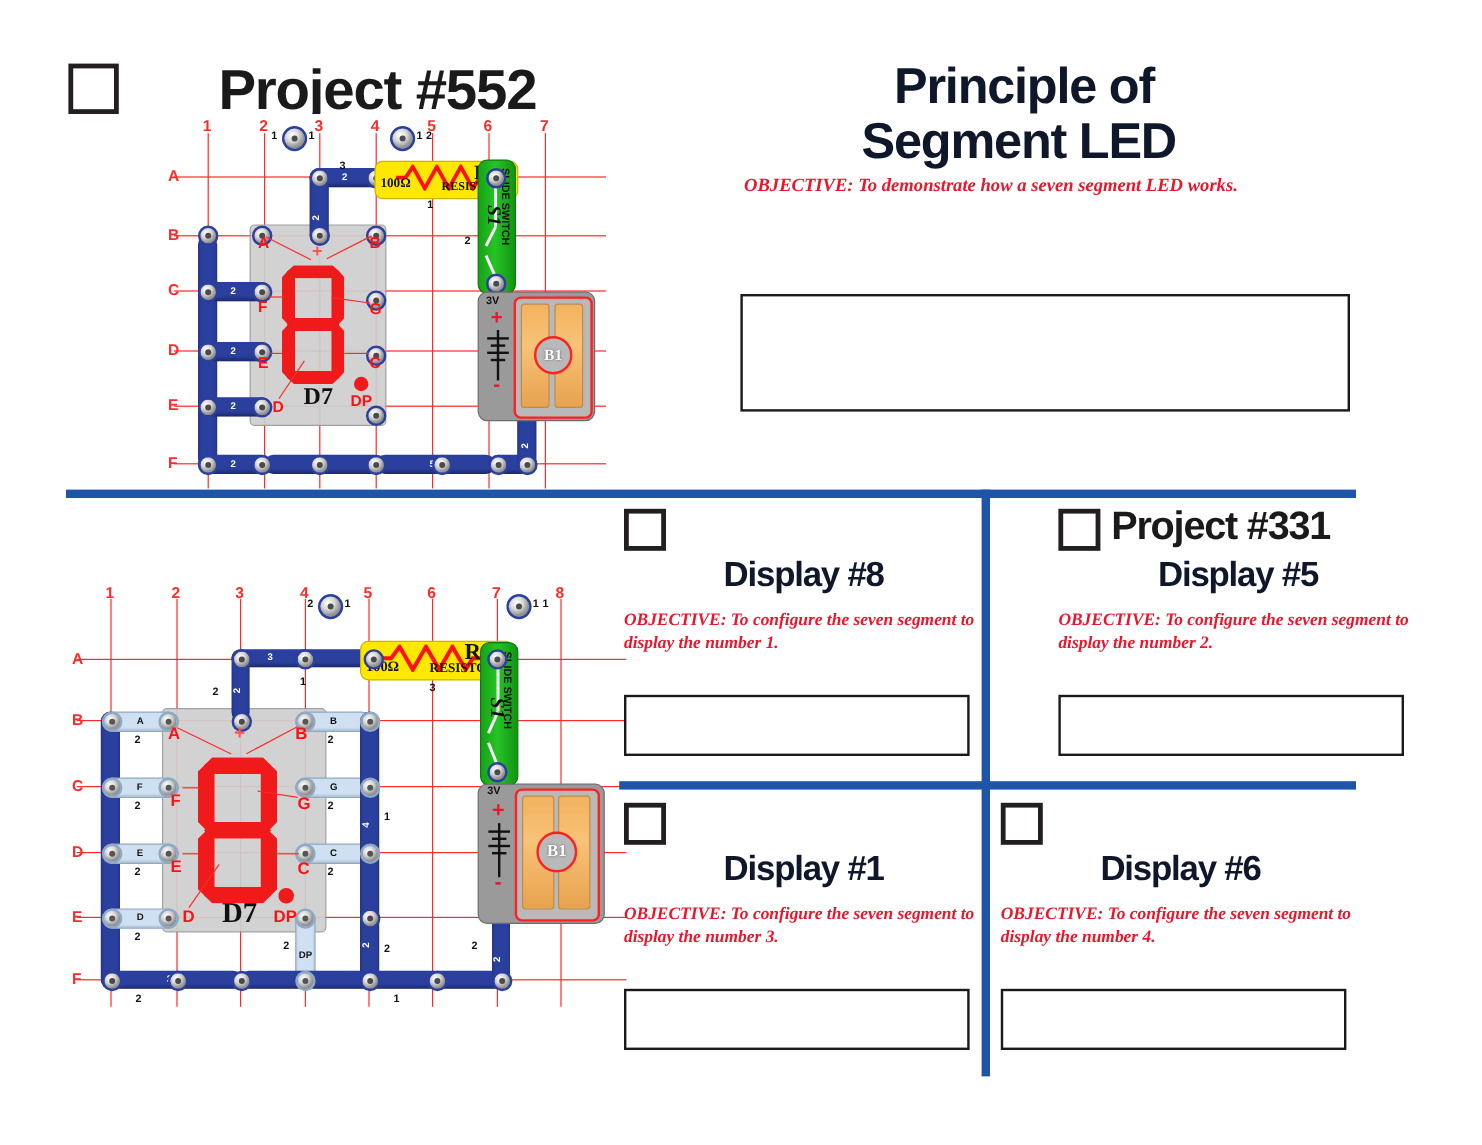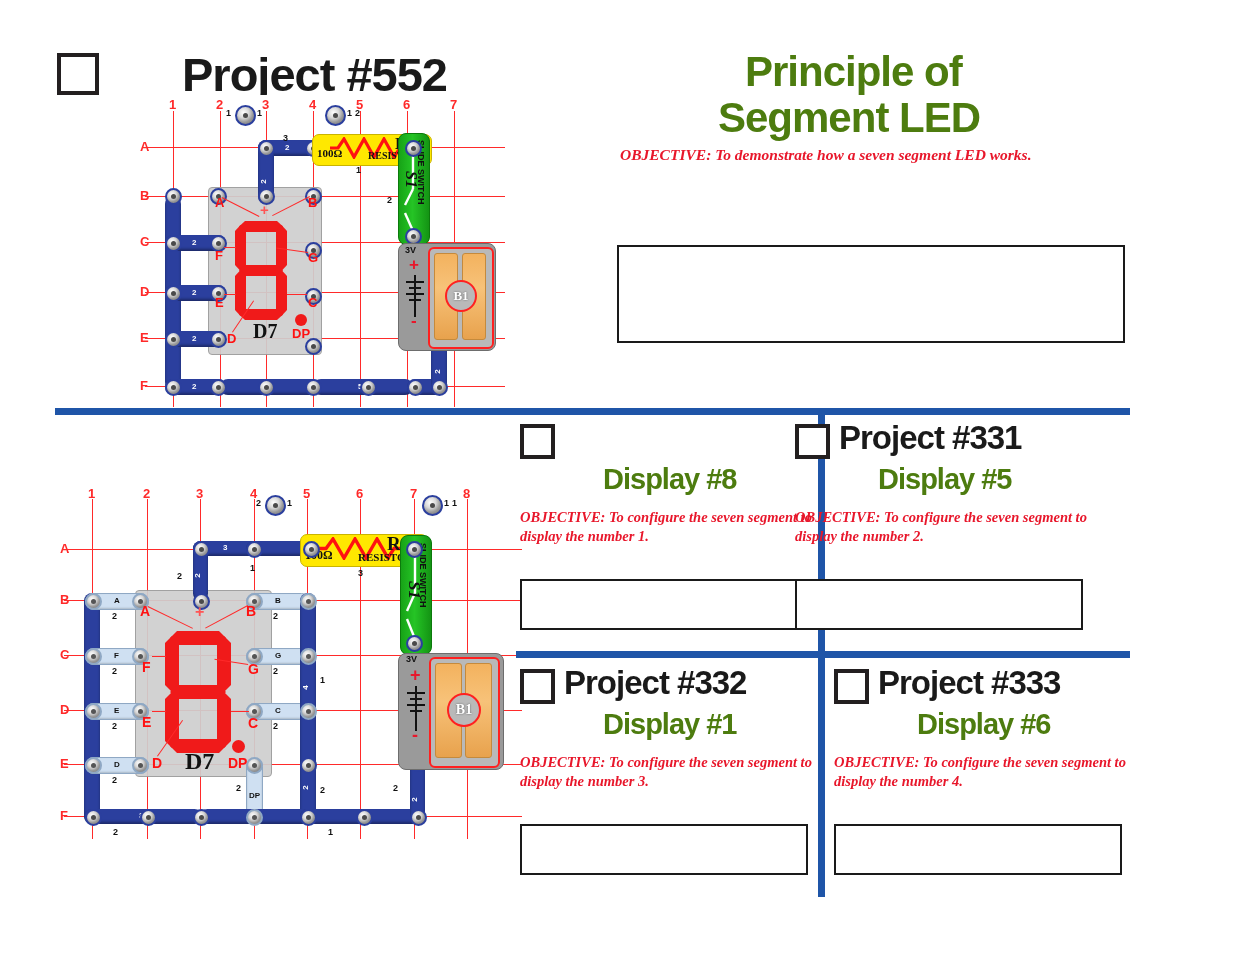--- a/index.html
+++ b/index.html
@@ -3,21 +3,21 @@
 <meta charset="utf-8">
 <style>
   html,body{margin:0;padding:0;background:#fff;}
   body{width:1235px;height:954px;position:relative;overflow:hidden;
        font-family:"Liberation Sans", sans-serif;-webkit-font-smoothing:antialiased;}
   .abs{position:absolute;}
 
   
   .proj-title{font-family:"Liberation Sans",sans-serif;font-weight:bold;color:#1a1a1a;
               letter-spacing:-1px;white-space:nowrap;}
-  .blue-head{font-family:"Liberation Sans",sans-serif;font-weight:bold;color:#4d7c0f;
+  .blue-head{font-family:"Liberation Sans",sans-serif;font-weight:bold;color:#0f172a;
              white-space:nowrap;letter-spacing:-1px;}
   .objective{font-family:"Liberation Serif",serif;font-style:italic;font-weight:bold;
              color:#e8172b;}
   .checkbox{border:4px solid #231f20;background:#fff;box-sizing:border-box;}
   .answer-box{border:2px solid #1a1a1a;background:#fff;box-sizing:border-box;}
   .divider-h{background:#1f55a8;}
   .divider-v{background:#1f55a8;}
 
   
   .board{position:absolute;background:#fff;}
@@ -465,35 +465,33 @@
 <div class="abs divider-v" style="left:818px;top:408px;width:7px;height:489px;"></div>
 <div class="abs divider-h" style="left:516px;top:651px;width:614px;height:7px;"></div>
 
 <div class="abs" style="left:516px;top:415px;width:300px;height:236px;">
   <div class="abs checkbox" style="left:4px;top:9px;width:35px;height:35px;"></div>
   <div class="abs blue-head" style="left:87px;top:48px;font-size:29px;">Display #8</div>
   <div class="abs objective" style="left:4px;top:93px;width:293px;font-size:14.5px;line-height:1.28;">OBJECTIVE:  To configure the seven segment to display the number 1.</div>
   <div class="abs answer-box" style="left:4px;top:164px;width:288px;height:51px;"></div>
 </div>
 
-<div class="abs" style="left:791px;top:415px;width:300px;height:292px;">
+<div class="abs" style="left:878px;top:415px;width:300px;height:292px;">
   <div class="abs checkbox" style="left:4px;top:9px;width:35px;height:35px;"></div>
   <div class="abs proj-title" style="left:48px;top:4px;font-size:33px;">Project #331</div>
   <div class="abs blue-head" style="left:87px;top:48px;font-size:29px;">Display #5</div>
   <div class="abs objective" style="left:4px;top:93px;width:293px;font-size:14.5px;line-height:1.28;">OBJECTIVE:  To configure the seven segment to display the number 2.</div>
   <div class="abs answer-box" style="left:4px;top:164px;width:288px;height:51px;"></div>
 </div>
 
 <div class="abs" style="left:516px;top:660px;width:300px;height:236px;">
   <div class="abs checkbox" style="left:4px;top:9px;width:35px;height:35px;"></div>
-  <div class="abs proj-title" style="left:48px;top:4px;font-size:33px;">Project #332</div>
   <div class="abs blue-head" style="left:87px;top:48px;font-size:29px;">Display #1</div>
   <div class="abs objective" style="left:4px;top:93px;width:293px;font-size:14.5px;line-height:1.28;">OBJECTIVE:  To configure the seven segment to display the number 3.</div>
   <div class="abs answer-box" style="left:4px;top:164px;width:288px;height:51px;"></div>
 </div>
 
 <div class="abs" style="left:830px;top:660px;width:300px;height:236px;">
   <div class="abs checkbox" style="left:4px;top:9px;width:35px;height:35px;"></div>
-  <div class="abs proj-title" style="left:48px;top:4px;font-size:33px;">Project #333</div>
   <div class="abs blue-head" style="left:87px;top:48px;font-size:29px;">Display #6</div>
   <div class="abs objective" style="left:4px;top:93px;width:293px;font-size:14.5px;line-height:1.28;">OBJECTIVE:  To configure the seven segment to display the number 4.</div>
   <div class="abs answer-box" style="left:4px;top:164px;width:288px;height:51px;"></div>
 </div>
 
 </body></html>

